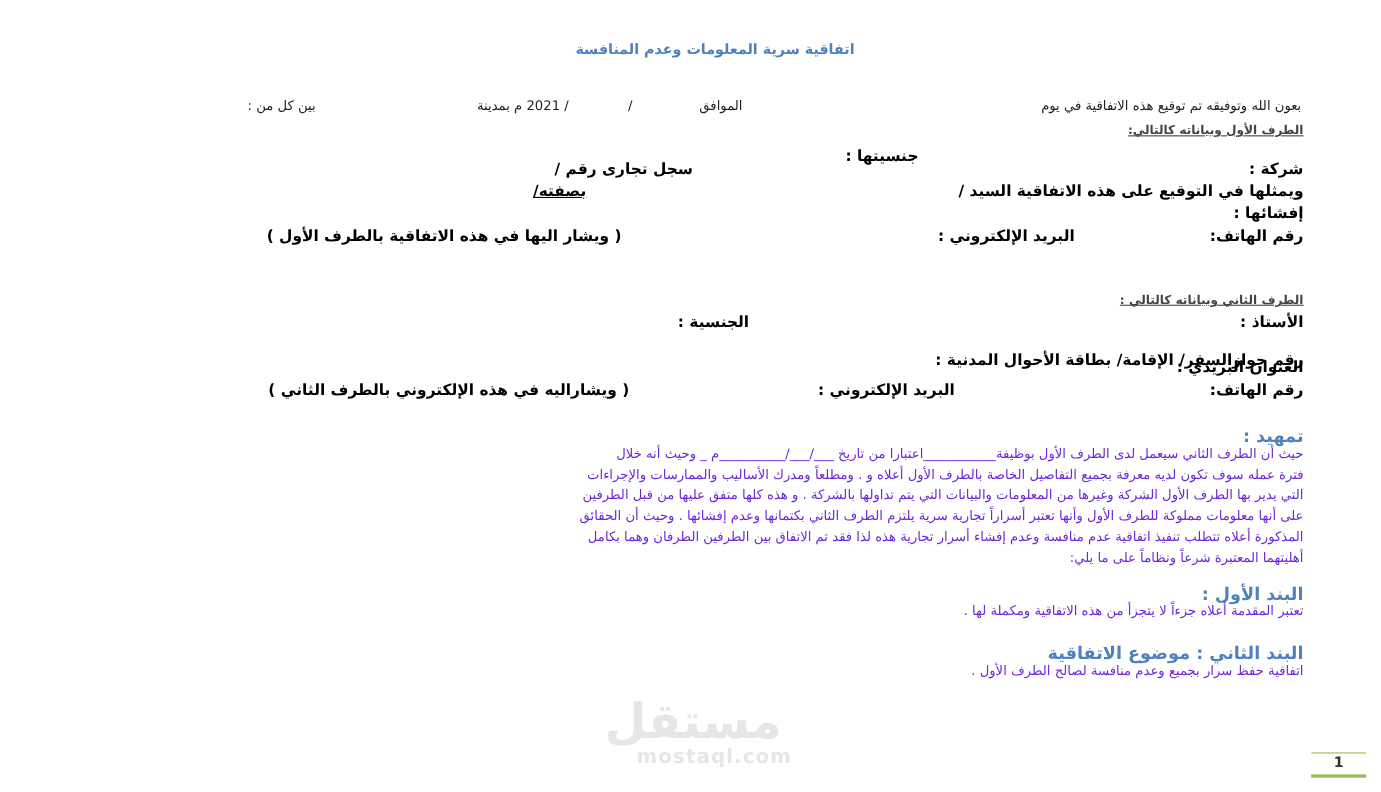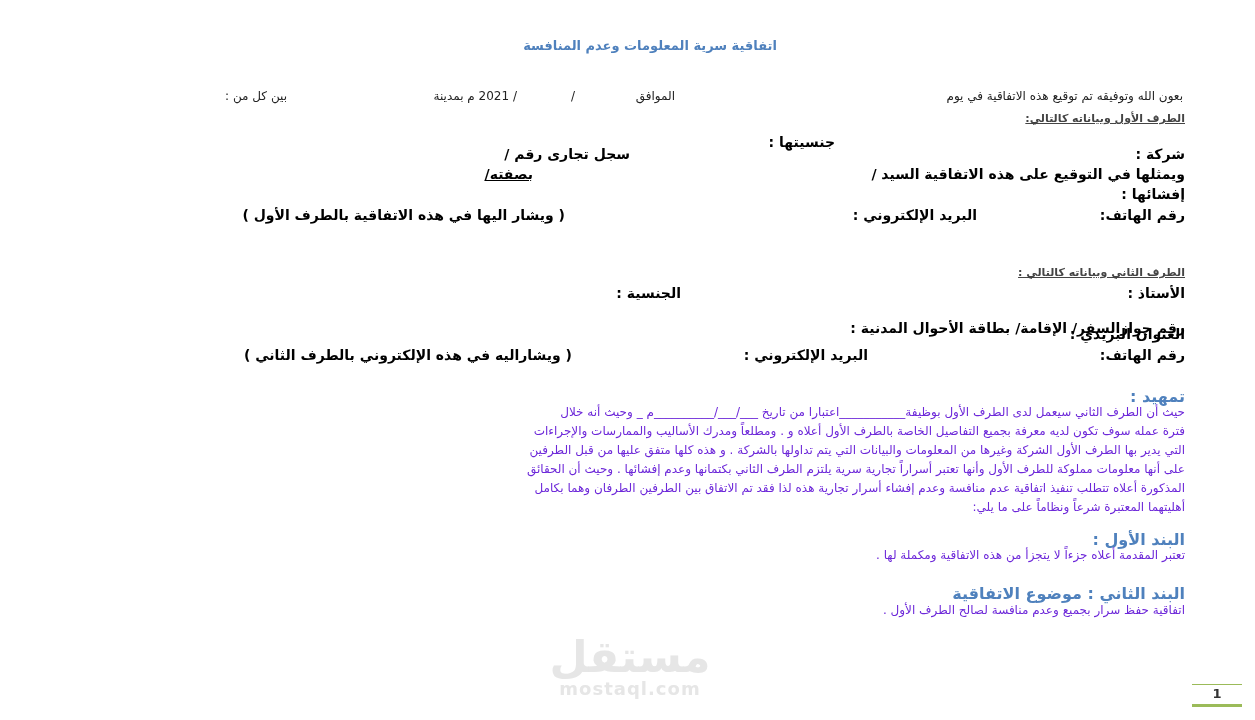--- a/index.html
+++ b/index.html
@@ -15,21 +15,21 @@
     .small { font-size:12px; color:#222; }
     .bold { font-size:14px; font-weight:bold; color:#000000; }
     .heading-u { font-size:11px; font-weight:bold; text-decoration:underline; color:#444; }
     .blue-head { font-size:16px; font-weight:bold; color:#4f81bd; }
     .para { font-size:12px; color:#6d28d9; }
     .watermark {
       position:absolute; left:540px; top:635px; width:180px; height:75px; color:#e6e6e6;
       font-weight:bold; text-align:center;
     }
     .watermark .ar { font-size:44px; line-height:44px; direction:rtl; }
-    .watermark .lat { font-size:18px; line-height:20px; letter-spacing:1px; }
+    .watermark .lat { font-size:18px; line-height:20px; letter-spacing:1px;text-align:right; }
     .page-num {
       position:absolute; left:1192px; top:684px; width:50px; text-align:center;
       font-size:13px; font-weight:bold; color:#333;
     }
     .pn-line-top { position:absolute; left:1192px; top:684px; width:50px; height:1px; background:#9bbb59; }
     .pn-line-bot { position:absolute; left:1192px; top:704px; width:50px; height:3px; background:#9bbb59; }
   </style>
 </head>
 <body>
 

